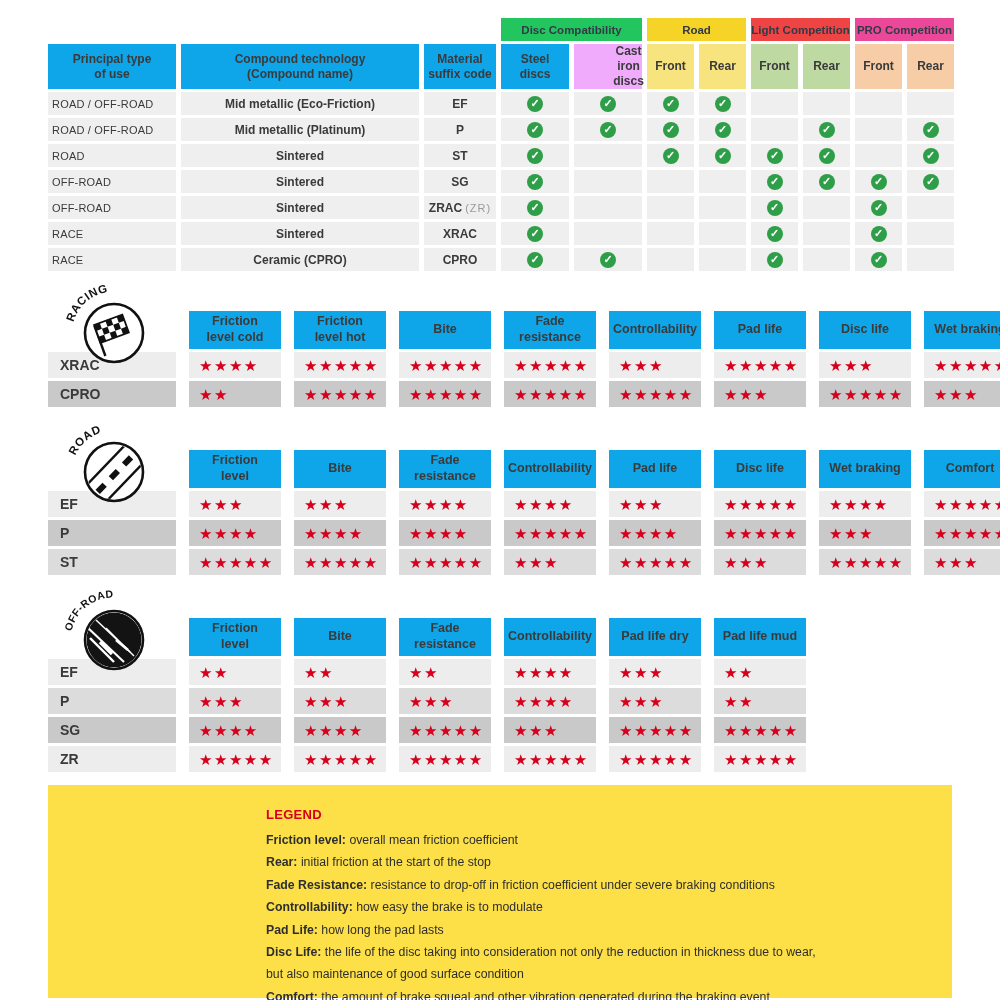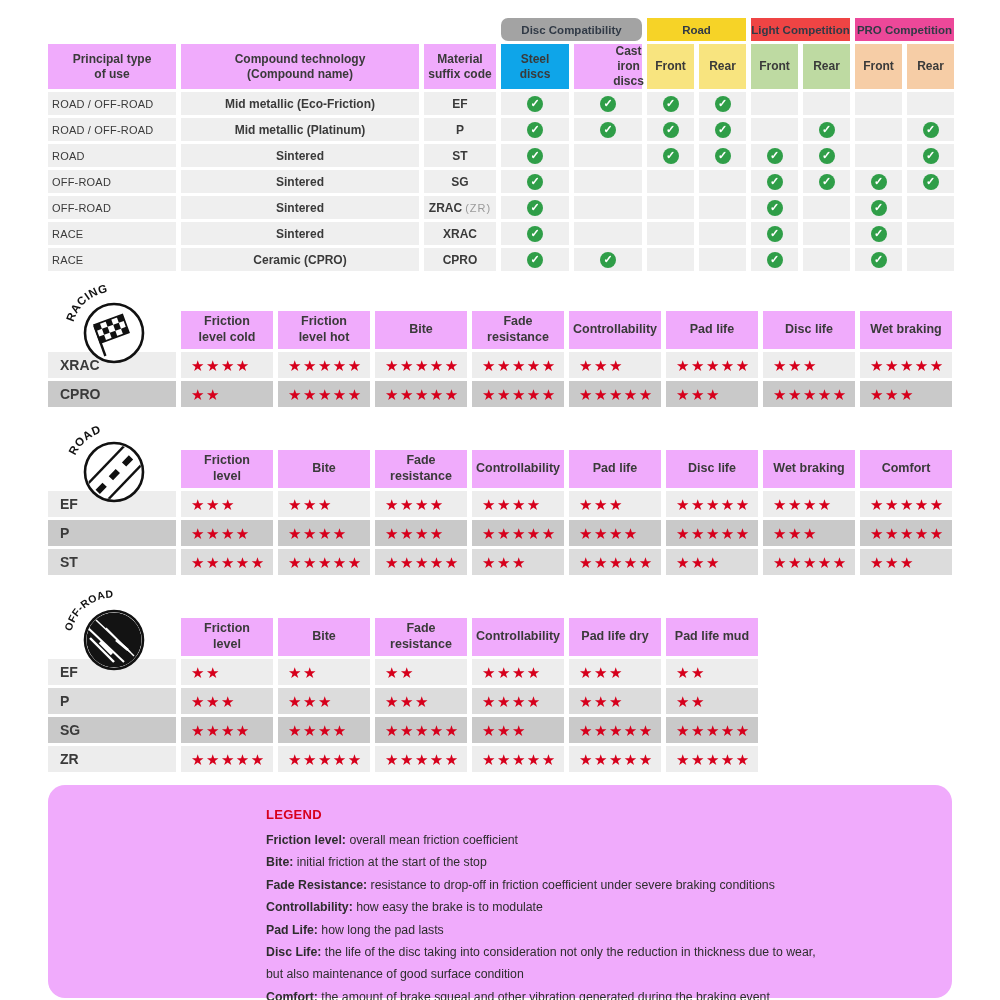--- a/index.html
+++ b/index.html
@@ -9,60 +9,60 @@
     width:1000px;height:1000px;overflow:hidden;
     font-family:"Liberation Sans",sans-serif;color:#3a3a3a;
     padding:18px 48px 0;
   }
   
   .compat{display:grid;grid-template-columns:128px 238px 72px 68px 68px repeat(6,47px);gap:3px 5px;}
   .cell{display:flex;align-items:center;justify-content:center;background:#efefef;text-align:center;}
   .compat .cell{min-height:23px;}
   .spacer{background:transparent;grid-column:span 3;}
   .group-head{min-height:21px;font-weight:bold;font-size:11.5px;color:#313a46;}
-  .col-head{min-height:34px;background:#f0abfc;font-weight:bold;font-size:12px;line-height:1.25;}
+  .col-head{min-height:34px;background:#0ea5e9;font-weight:bold;font-size:12px;line-height:1.25;}
   .pre{white-space:pre-line;}
   .sub-head{min-height:34px;font-weight:bold;font-size:12px;line-height:1.25;color:#3a3a3a;}
   .use-cell{justify-content:flex-start;padding-left:4px;font-size:11px;text-align:left;letter-spacing:.2px;}
   .compound-cell,.code-cell{font-weight:bold;font-size:12px;}
   .code-note{font-weight:normal;color:#9a9a9a;font-size:11px;margin-left:3px;letter-spacing:1px;}
   .check{width:16px;height:16px;border-radius:50%;background:#2f9e48;color:#fff;font-size:11px;
          font-weight:bold;display:flex;align-items:center;justify-content:center;}
   
   .rating-section{position:relative;}
   #racing-section{margin-top:40px;}
   #road-section{margin-top:43px;}
   #offroad-section{margin-top:43px;}
   .icon-wrap{position:absolute;left:2px;top:-30px;width:122px;height:90px;}
-  .rating-grid{display:grid;gap:3px 5px;}
+  .rating-grid{display:grid;gap:3px 13px;}
   .cols-8{grid-template-columns:128px repeat(8,92px);}
   .cols-6{grid-template-columns:128px repeat(6,92px);}
   .rating-grid .cell{min-height:26px;}
   .label-spacer{background:transparent;min-height:38px;}
   .rating-grid .col-head{min-height:38px;font-size:12.5px;}
   .row-label{justify-content:flex-start;padding-left:12px;font-weight:bold;font-size:14px;}
   .stars{justify-content:flex-start;padding-left:10px;color:#d6001c;font-size:15px;letter-spacing:1.5px;line-height:1;}
   .shade-light{background:#ededed;}
   .shade-medium{background:#dcdcdc;}
   .shade-dark{background:#c9c9c9;}
   
-  .legend-box{margin-top:13px;width:904px;height:213px;background:#f0abfc;padding:22px 30px 16px 218px;border-radius:17px;}
+  .legend-box{margin-top:13px;width:904px;height:213px;background:#fde047;padding:22px 30px 16px 218px;}
   .legend-title{color:#d6001c;font-weight:bold;font-size:13px;margin-bottom:7px;letter-spacing:.3px;}
   .legend-line{font-size:12.3px;line-height:22.4px;color:#2e2e2e;}
   .legend-line b{font-weight:bold;}
   
   .arc-text{font-weight:bold;font-size:11.5px;fill:#111;letter-spacing:.6px;font-family:"Liberation Sans",sans-serif;}
   .arc-text-sm{font-weight:bold;font-size:10.5px;fill:#111;letter-spacing:.4px;font-family:"Liberation Sans",sans-serif;}
 </style>
 </head>
 <body>
 
 <section class="compat">
     <div class="spacer"></div>
-    <div class="cell group-head" style="grid-column: span 2; background: #a3a3a3; border-radius: 7px;">Disc Compatibility</div>
+    <div class="cell group-head" style="grid-column: span 2; background: #22c55e;">Disc Compatibility</div>
     <div class="cell group-head" style="grid-column: span 2; background: rgb(246, 211, 39);">Road</div>
     <div class="cell group-head" style="grid-column: span 2; background: #ef4444;">Light Competition</div>
     <div class="cell group-head" style="grid-column: span 2; background: #ec4899;">PRO Competition</div>
     <div class="cell col-head pre">Principal type
 of use</div>
     <div class="cell col-head pre">Compound technology
 (Compound name)</div>
     <div class="cell col-head pre">Material
 suffix code</div>
     <div class="cell sub-head pre" style="background: #0ea5e9;">Steel
@@ -394,21 +394,21 @@
       <div class="cell stars shade-light">★★★★★</div>
       <div class="cell stars shade-light">★★★★★</div>
       <div class="cell stars shade-light">★★★★★</div>
     </div>
 </section>
 
 <section class="legend-box">
   <div class="legend-title">LEGEND</div>
   <div>
       <div class="legend-line"><b>Friction level:</b> <span>overall mean friction coefficient</span></div>
-      <div class="legend-line"><b>Bite:</b> <span>initial friction at the start of the stop</span></div>
+      <div class="legend-line"><b>Rear:</b> <span>initial friction at the start of the stop</span></div>
       <div class="legend-line"><b>Fade Resistance:</b> <span>resistance to drop-off in friction coefficient under severe braking conditions</span></div>
       <div class="legend-line"><b>Controllability:</b> <span>how easy the brake is to modulate</span></div>
       <div class="legend-line"><b>Pad Life:</b> <span>how long the pad lasts</span></div>
       <div class="legend-line"><b>Disc Life:</b> <span>the life of the disc taking into consideration not only the reduction in thickness due to wear,</span></div>
       <div class="legend-line"><span>but also maintenance of good surface condition</span></div>
       <div class="legend-line"><b>Comfort:</b> <span>the amount of brake squeal and other vibration generated during the braking event</span></div>
     </div>
 </section>
 
 </body></html>

